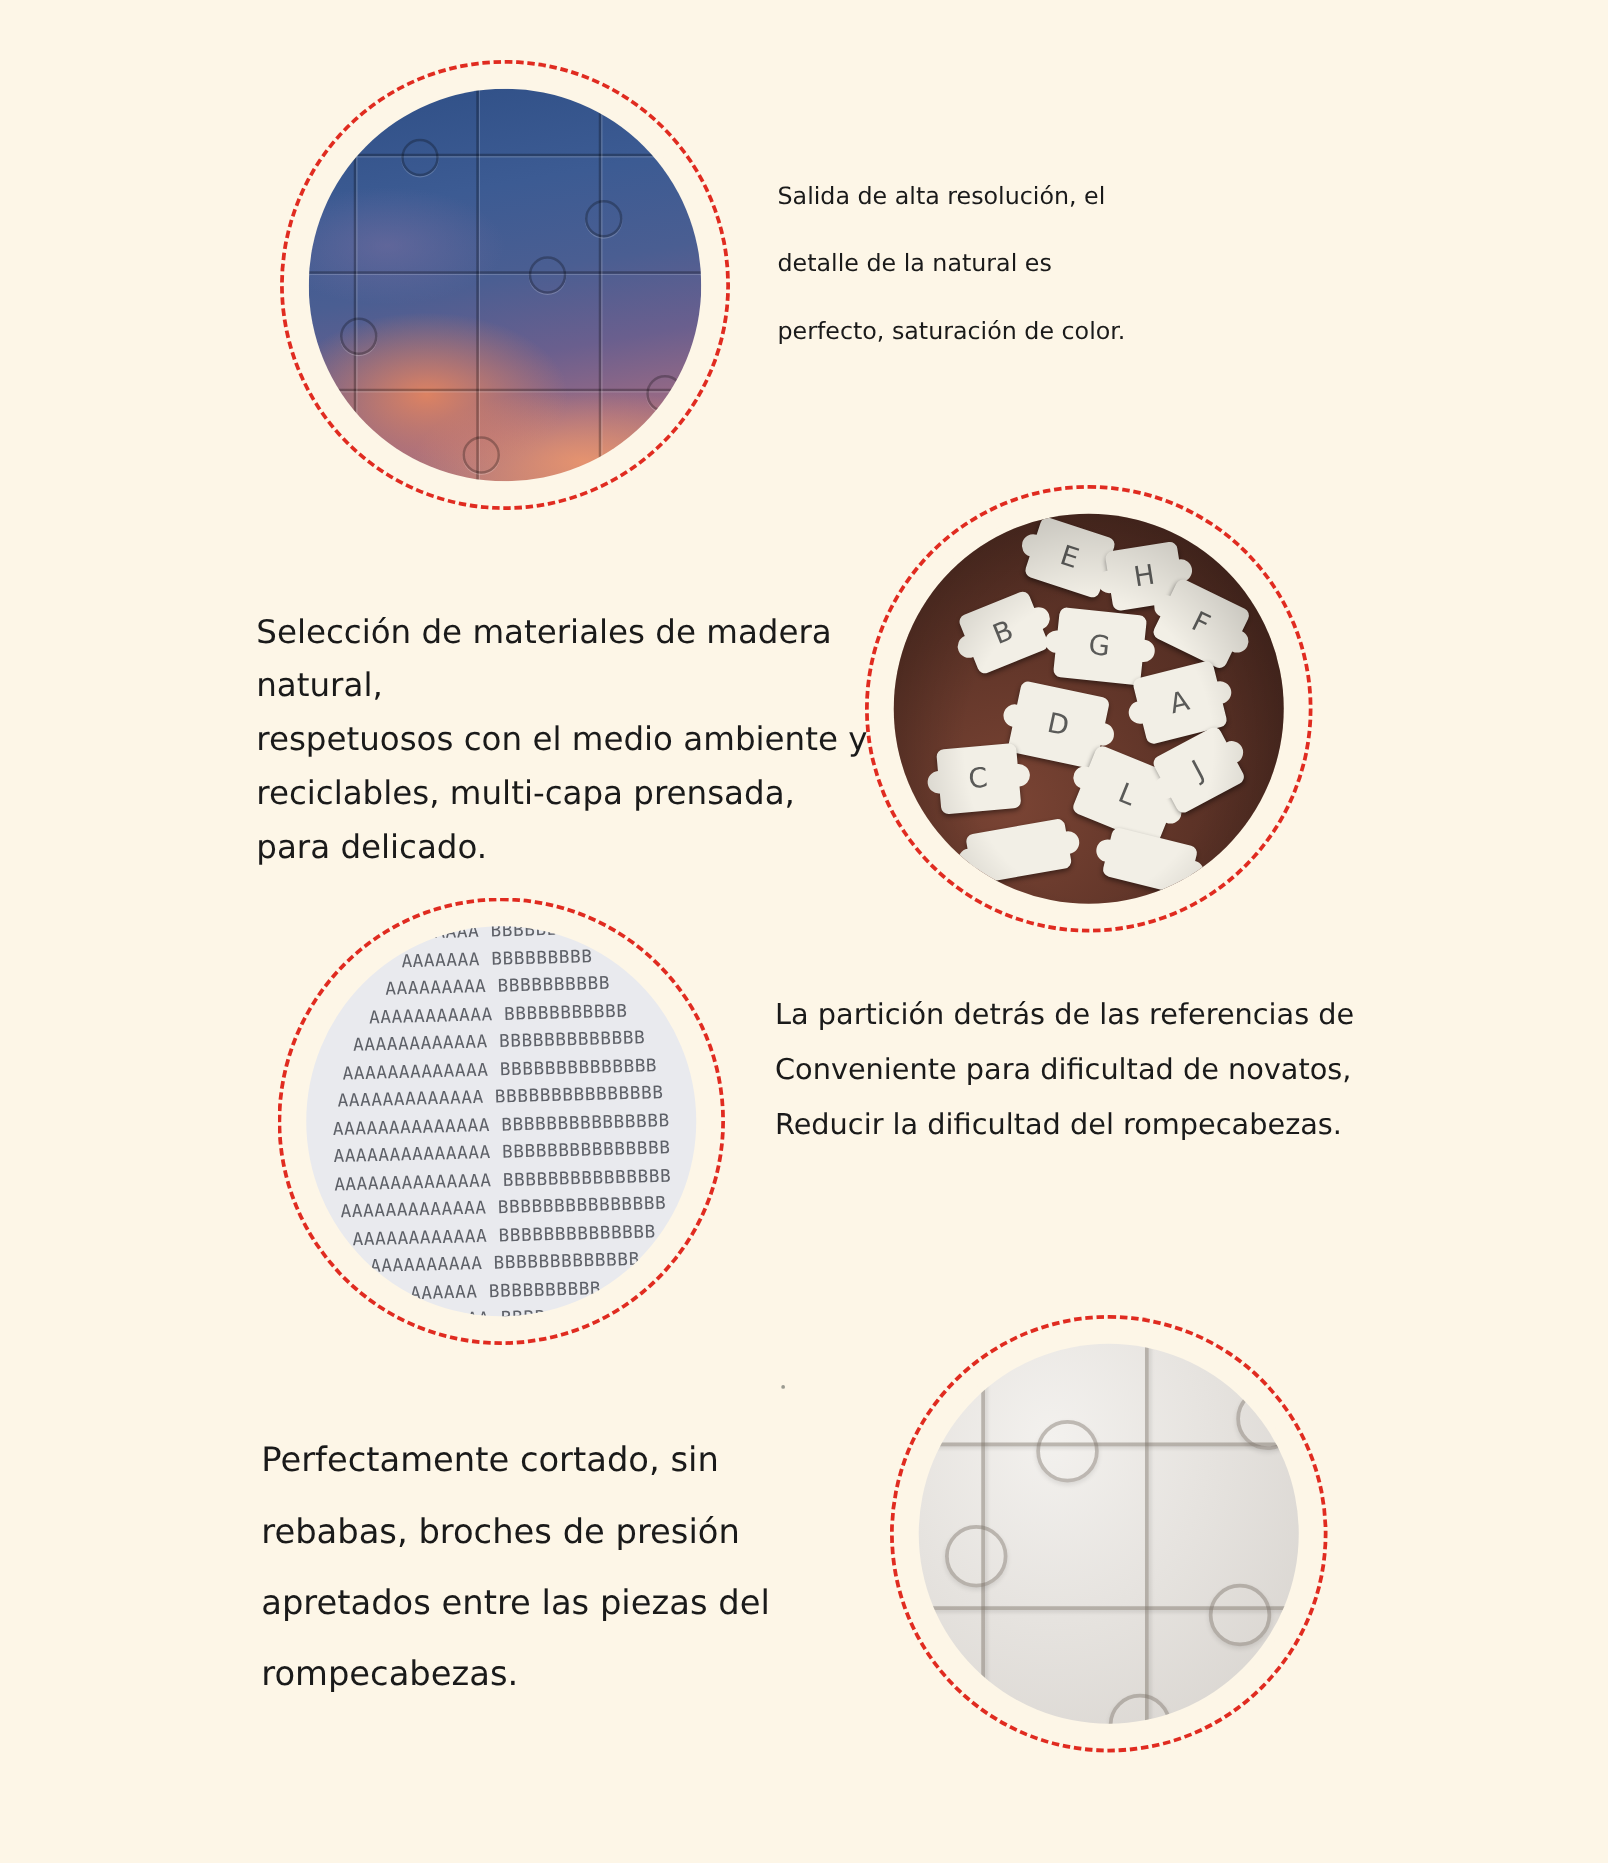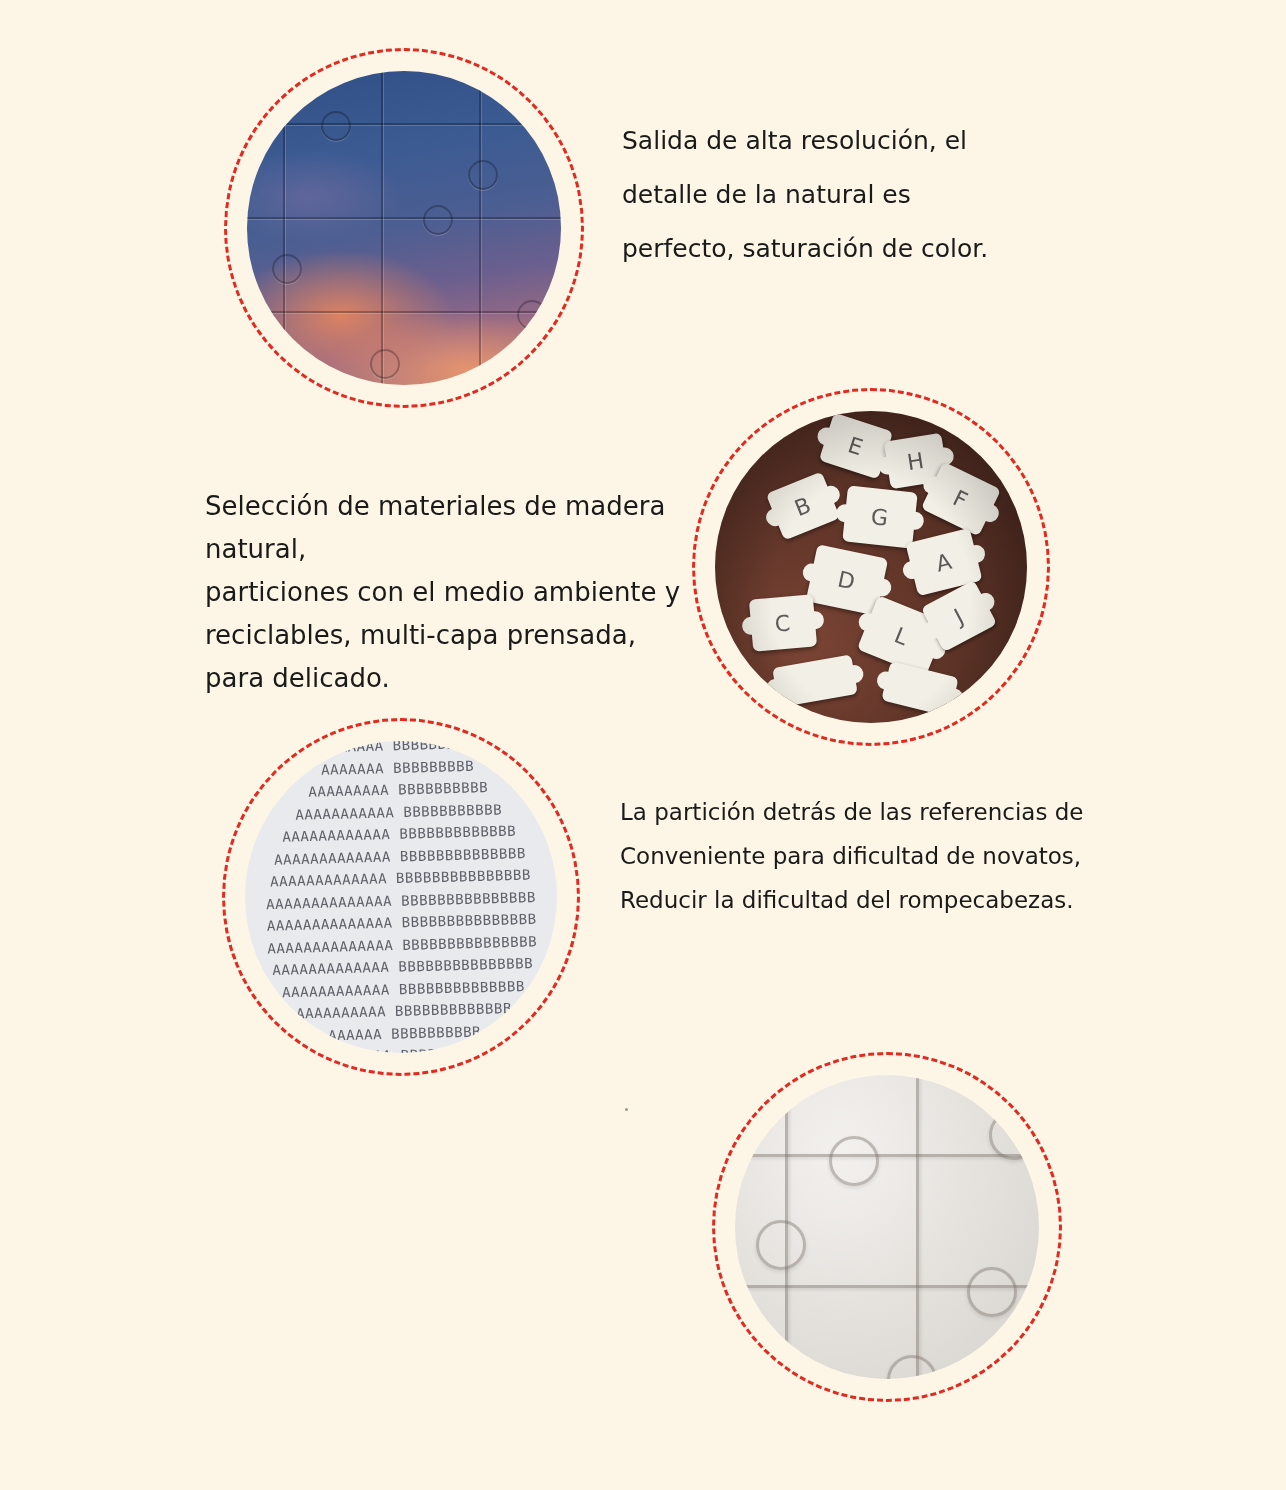--- a/index.html
+++ b/index.html
@@ -139,22 +139,22 @@
 
   
   .caption {
     position: absolute;
     color: #1a1a1a;
     font-family: "DejaVu Sans", sans-serif;
   }
   .caption p { margin: 0; }
 
   #caption-1 {
-    left: 622px; top: 114px; width: 470px;
-    font-size: 25px; line-height: 54px;
+    left: 622px; top: 130px; width: 470px;
+    font-size: 19px; line-height: 54px;
   }
   #caption-2 {
     left: 205px; top: 485px; width: 500px;
     font-size: 26px; line-height: 43px;
   }
   #caption-3 {
     left: 620px; top: 790px; width: 480px;
     font-size: 23px; line-height: 44px;
   }
   #caption-4 {
@@ -221,21 +221,21 @@
           <div class="piece" style="left:60px; top:250px; width:80px; height:40px; transform:rotate(-10deg);"></div>
           <div class="piece" style="left:170px; top:258px; width:70px; height:40px; transform:rotate(14deg);"></div>
           <div style="position:absolute; left:0; top:0; right:0; bottom:0; background:radial-gradient(ellipse at 50% 60%, rgba(0,0,0,0) 45%, rgba(0,0,0,0.35) 100%);"></div>
         </div>
       </div>
     </div>
   </div>
 
   <div class="caption" id="caption-2">
     <p>Selección de materiales de madera natural,</p>
-    <p>particiones con el medio ambiente y</p>
+    <p>respetuosos con el medio ambiente y</p>
     <p>reciclables, multi-capa prensada,</p>
     <p>para delicado.</p>
   </div>
 
   <div class="bubble" id="bubble-3" style="left:222px; top:718px; width:358px; height:358px;">
     <div class="bubble-inner">
       <div class="photo photo-letters">
         <div class="letters-rows">
           <div class="letters-row">AAAAA BBBBBBB</div>
           <div class="letters-row">AAAAAAA BBBBBBBBB</div>
@@ -278,14 +278,20 @@
           <div class="wknob" style="left:34%; top:25%;"></div>
           <div class="wknob" style="left:72%; top:61%;"></div>
           <div class="wknob" style="left:14%; top:48%;"></div>
           <div class="wknob" style="left:50%; top:85%;"></div>
           <div class="wknob" style="left:78%; top:18%;"></div>
         </div>
       </div>
     </div>
   </div>
 
+  <div class="caption" id="caption-4">
+    <p>Perfectamente cortado, sin</p>
+    <p>rebabas, broches de presión</p>
+    <p>apretados entre las piezas del</p>
+    <p>rompecabezas.</p>
+  </div>
 
 </div>
 
 </body></html>

